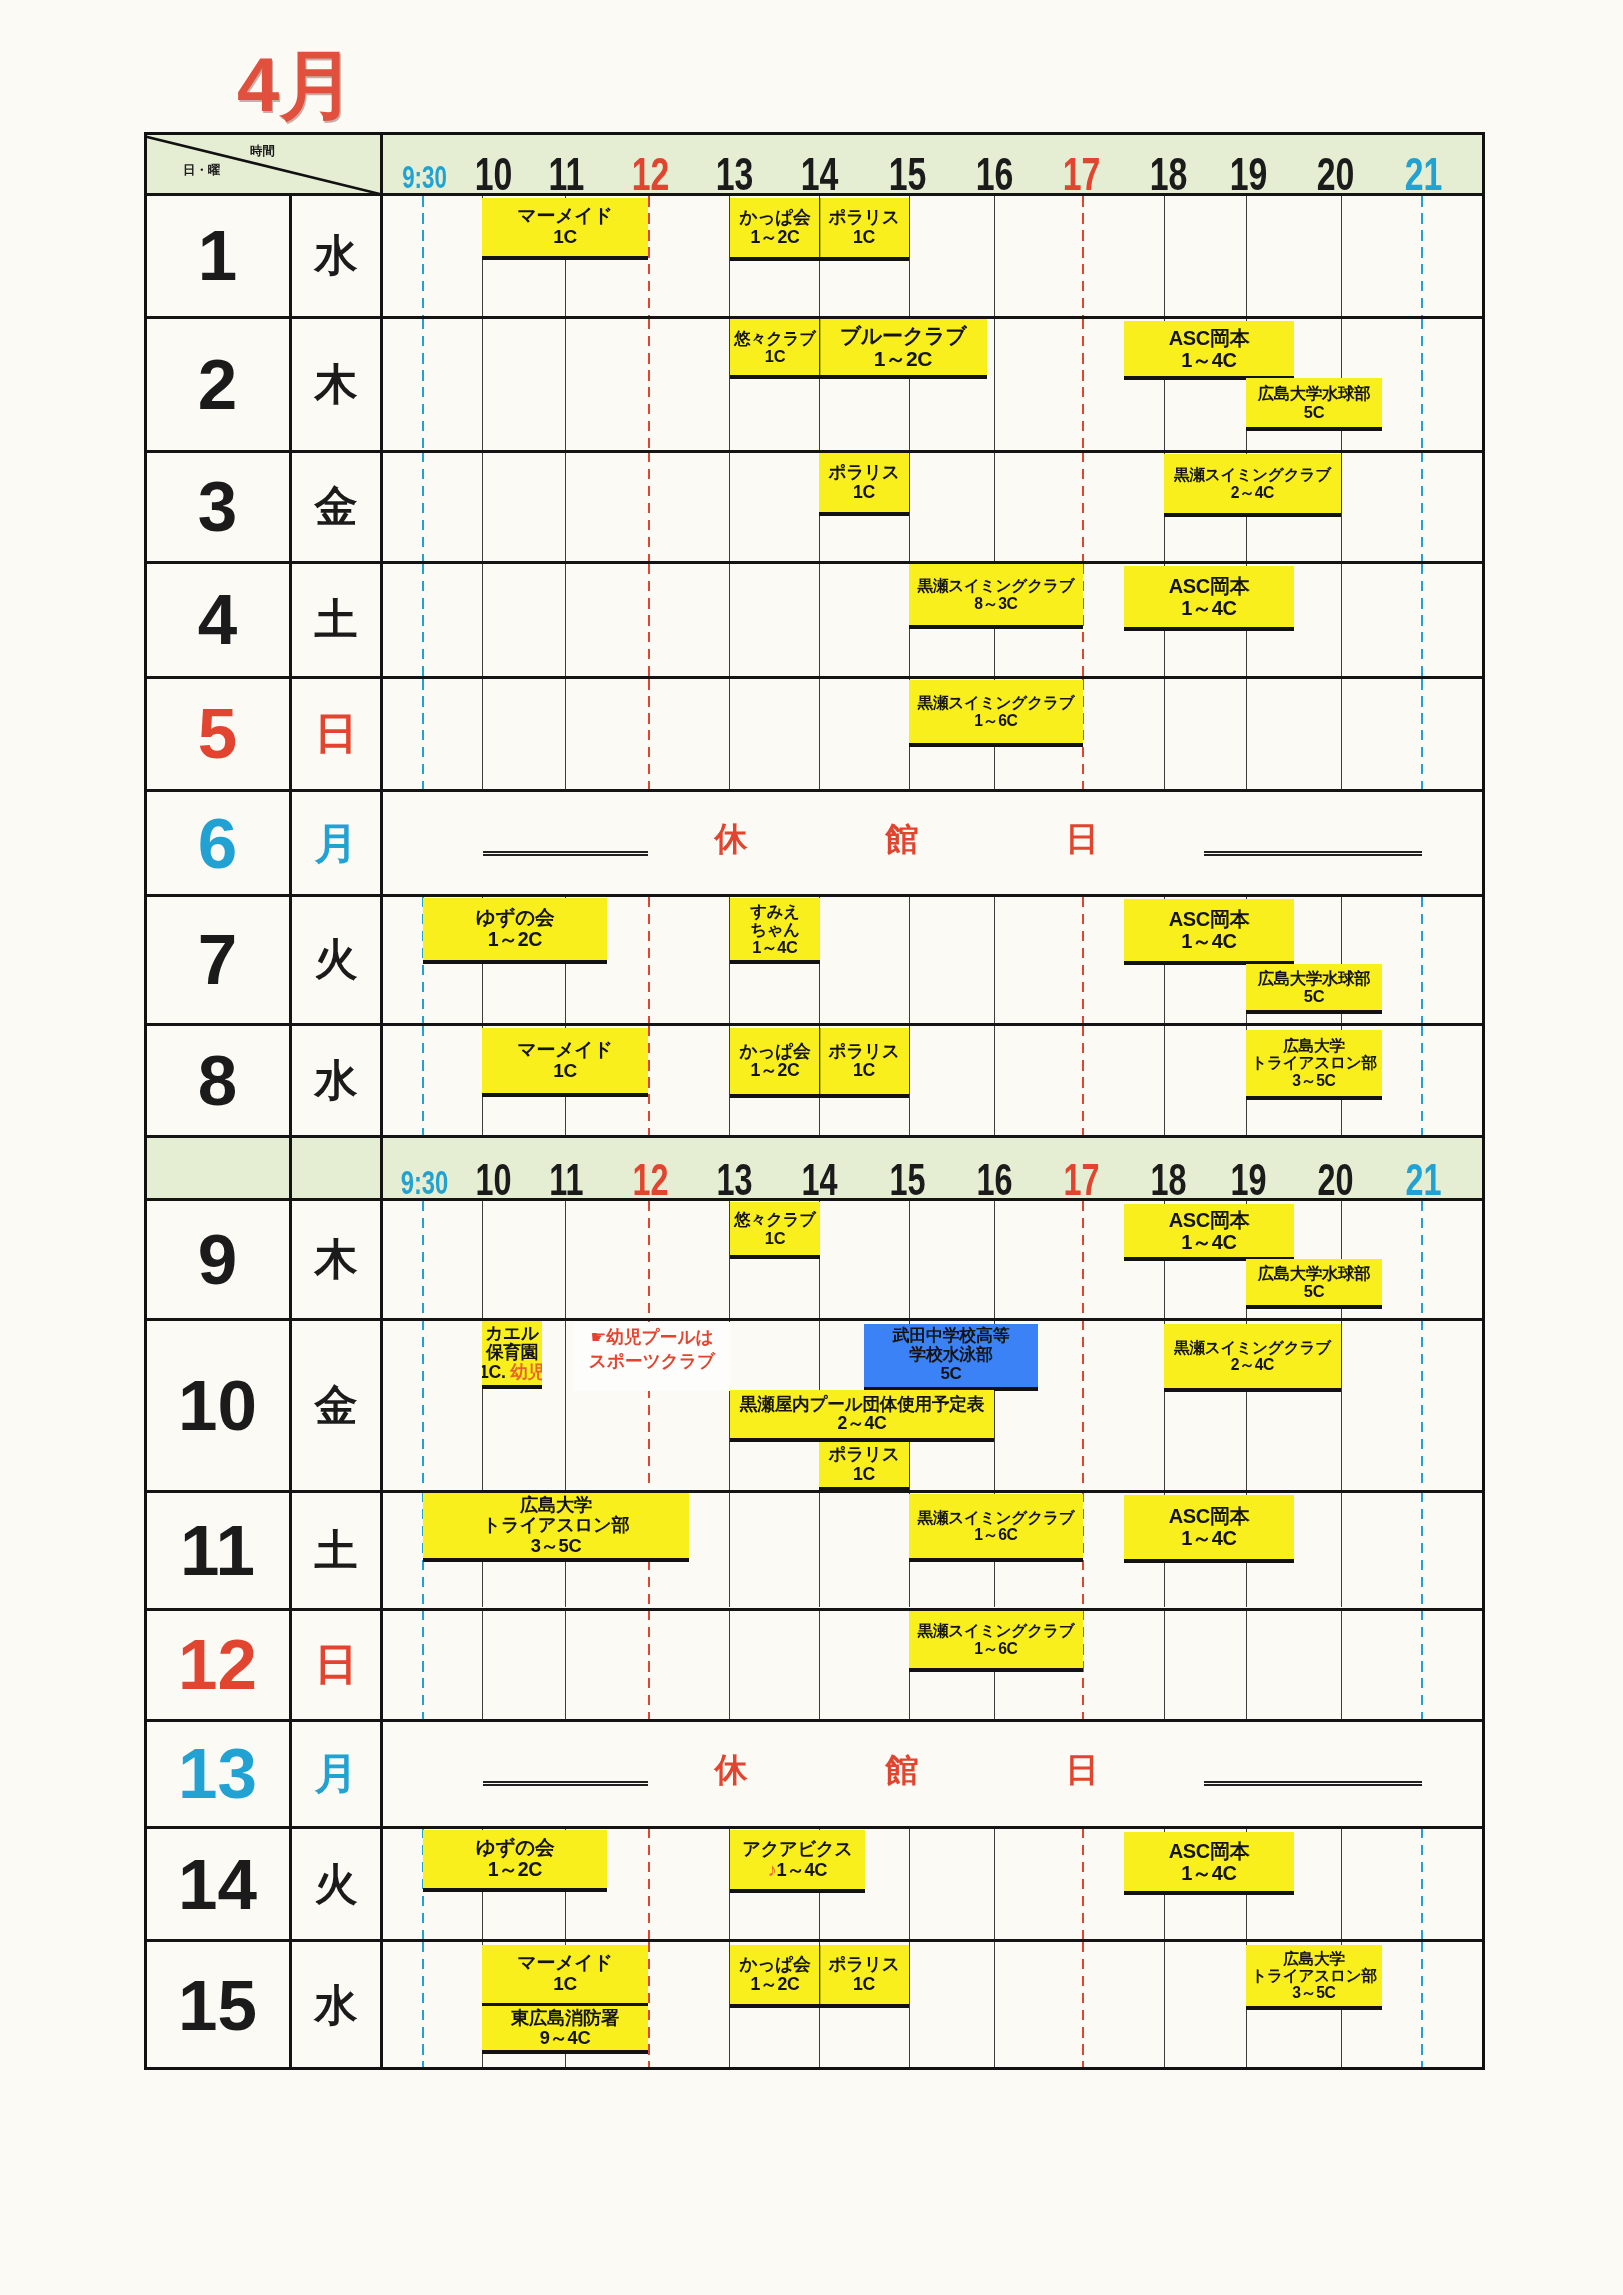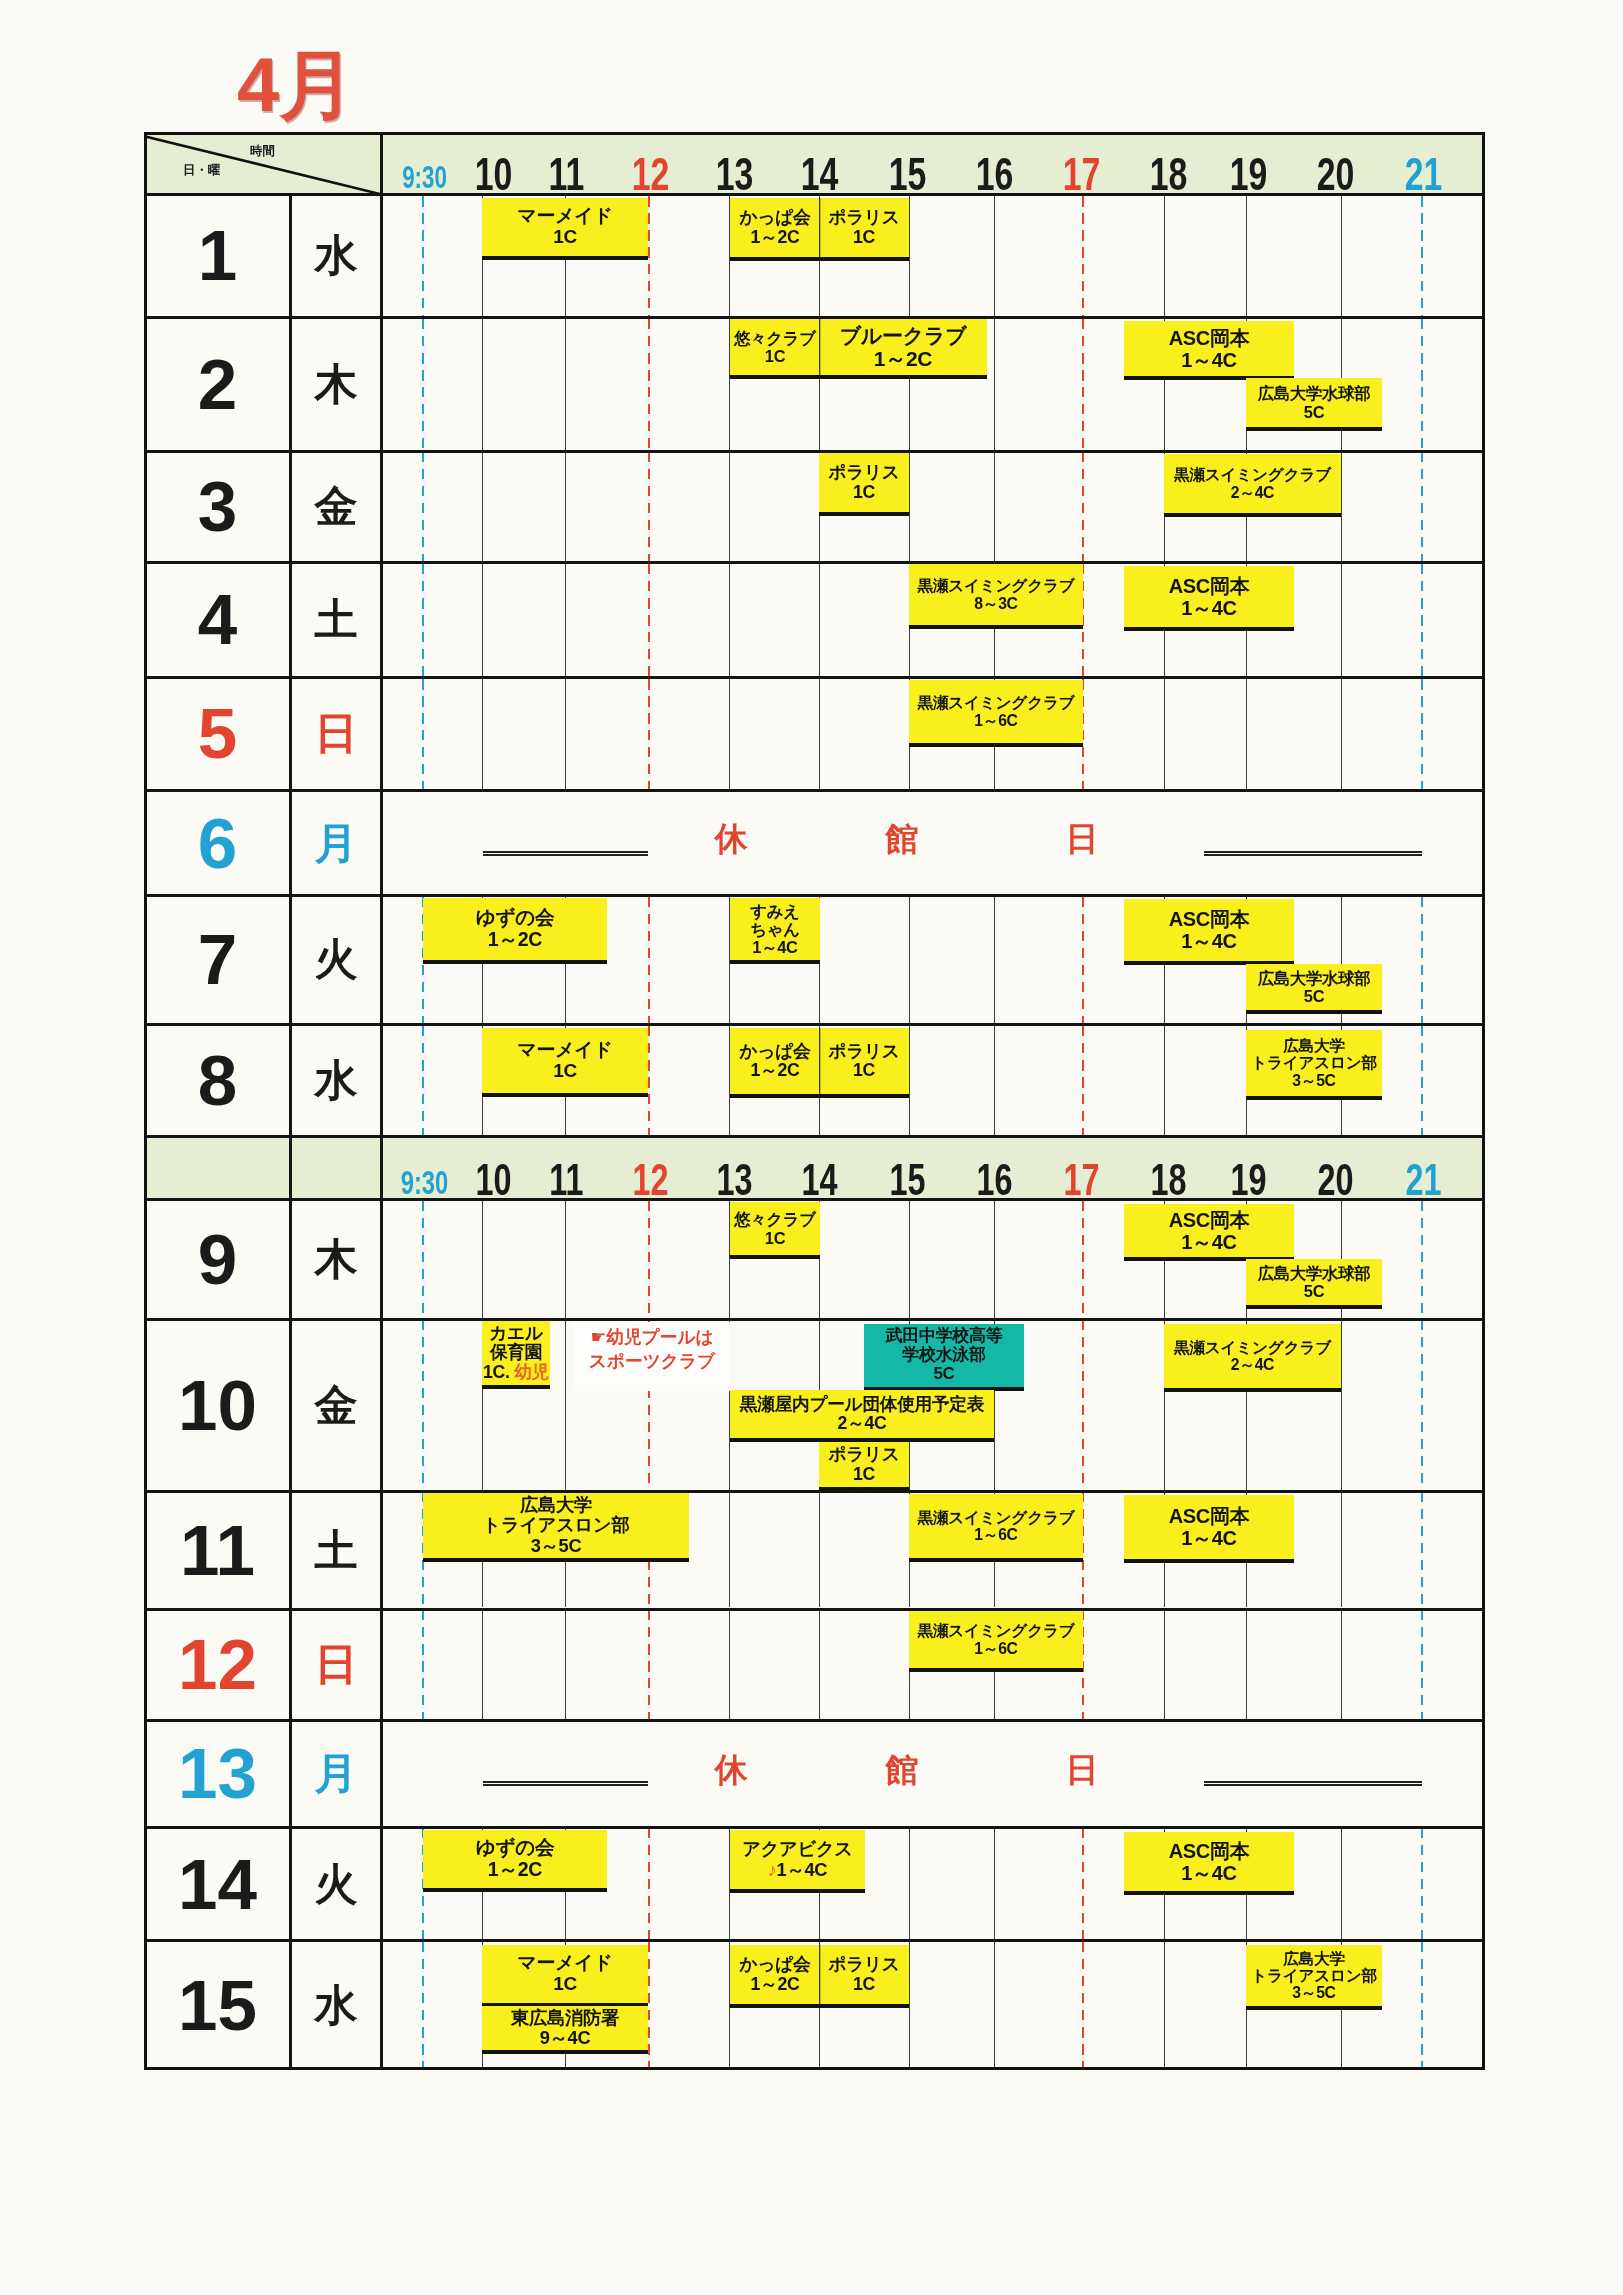--- a/index.html
+++ b/index.html
@@ -347,26 +347,26 @@
     <div class="gl" style="left: 819px; top: 1320px; width: 1.3px; height: 170px;"></div>
     <div class="gl" style="left: 909px; top: 1320px; width: 1.3px; height: 170px;"></div>
     <div class="gl" style="left: 994px; top: 1320px; width: 1.3px; height: 170px;"></div>
     <div class="gl" style="left: 1164px; top: 1320px; width: 1.3px; height: 170px;"></div>
     <div class="gl" style="left: 1246px; top: 1320px; width: 1.3px; height: 170px;"></div>
     <div class="gl" style="left: 1341px; top: 1320px; width: 1.3px; height: 170px;"></div>
     <div class="dl" style="left: 422px; top: 1320px; width: 2px; height: 170px; background: repeating-linear-gradient(rgb(33, 162, 211) 0px, rgb(33, 162, 211) 10.5px, transparent 10.5px, transparent 17px);"></div>
     <div class="dl" style="left: 648px; top: 1320px; width: 2px; height: 170px; background: repeating-linear-gradient(rgb(226, 69, 47) 0px, rgb(226, 69, 47) 10.5px, transparent 10.5px, transparent 17px);"></div>
     <div class="dl" style="left: 1082px; top: 1320px; width: 2px; height: 170px; background: repeating-linear-gradient(rgb(226, 69, 47) 0px, rgb(226, 69, 47) 10.5px, transparent 10.5px, transparent 17px);"></div>
     <div class="dl" style="left: 1421px; top: 1320px; width: 2px; height: 170px; background: repeating-linear-gradient(rgb(33, 162, 211) 0px, rgb(33, 162, 211) 10.5px, transparent 10.5px, transparent 17px);"></div>
-    <div class="block" style="left: 482px; top: 1321px; width: 68px; height: 68px; background: rgb(248, 239, 28); font-size: 17.7px;">
+    <div class="block" style="left: 482px; top: 1321px; width: 60px; height: 68px; background: rgb(248, 239, 28); font-size: 17.7px;">
       <div class="bl">カエル</div>
       <div class="bl">保育園</div>
       <div class="bl"><span>1C. </span><span style="color: rgb(232, 100, 42);">幼児</span></div>
     </div>
-    <div class="block" style="left: 864px; top: 1324px; width: 160px; height: 67px; background: #14b8a6; font-size: 17px;">
+    <div class="block" style="left: 864px; top: 1324px; width: 174px; height: 67px; background: #3b82f6; font-size: 17px;">
       <div class="bl">武田中学校高等</div>
       <div class="bl">学校水泳部</div>
       <div class="bl">5C</div>
     </div>
     <div class="block" style="left: 1164px; top: 1324px; width: 177px; height: 68px; background: rgb(248, 239, 28); font-size: 15.7px;">
       <div class="bl">黒瀬スイミングクラブ</div>
       <div class="bl">2～4C</div>
     </div>
     <div class="block" style="left: 730px; top: 1390px; width: 264px; height: 52px; background: rgb(248, 239, 28); font-size: 17.7px;">
       <div class="bl">黒瀬屋内プール団体使用予定表</div>

